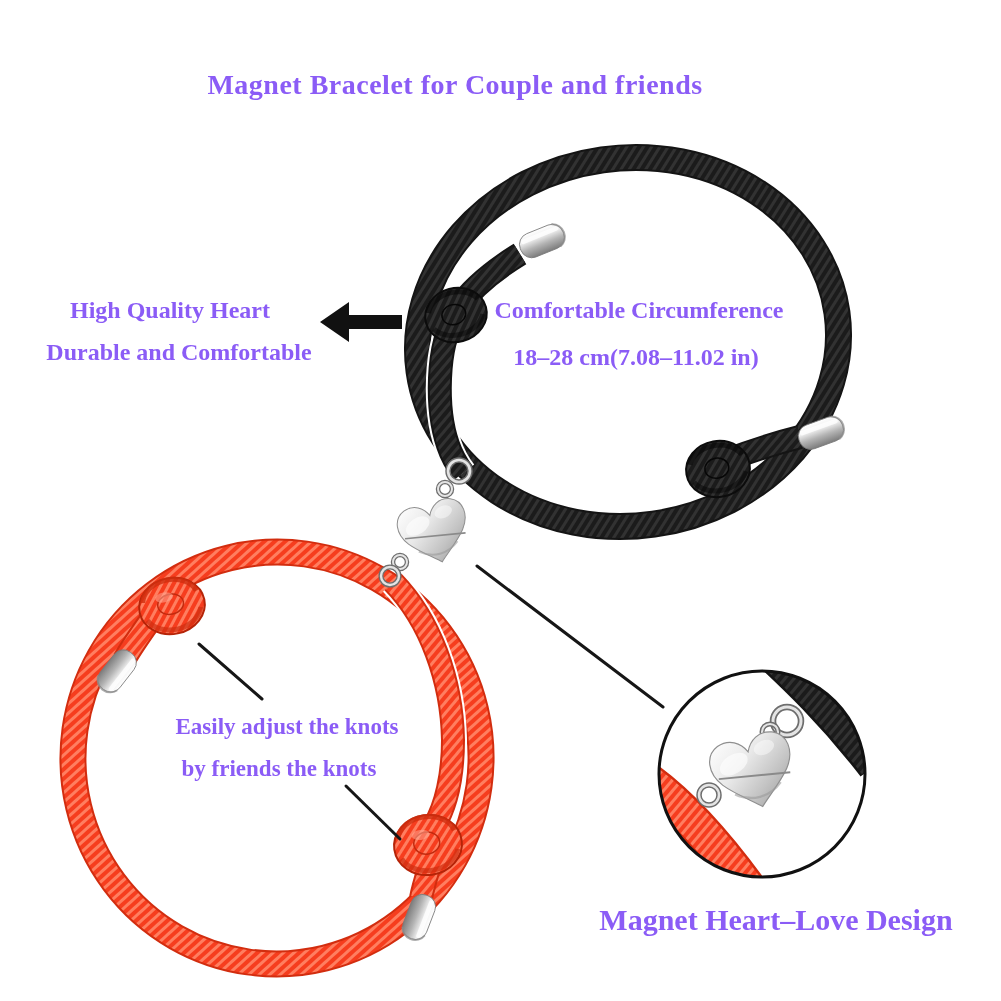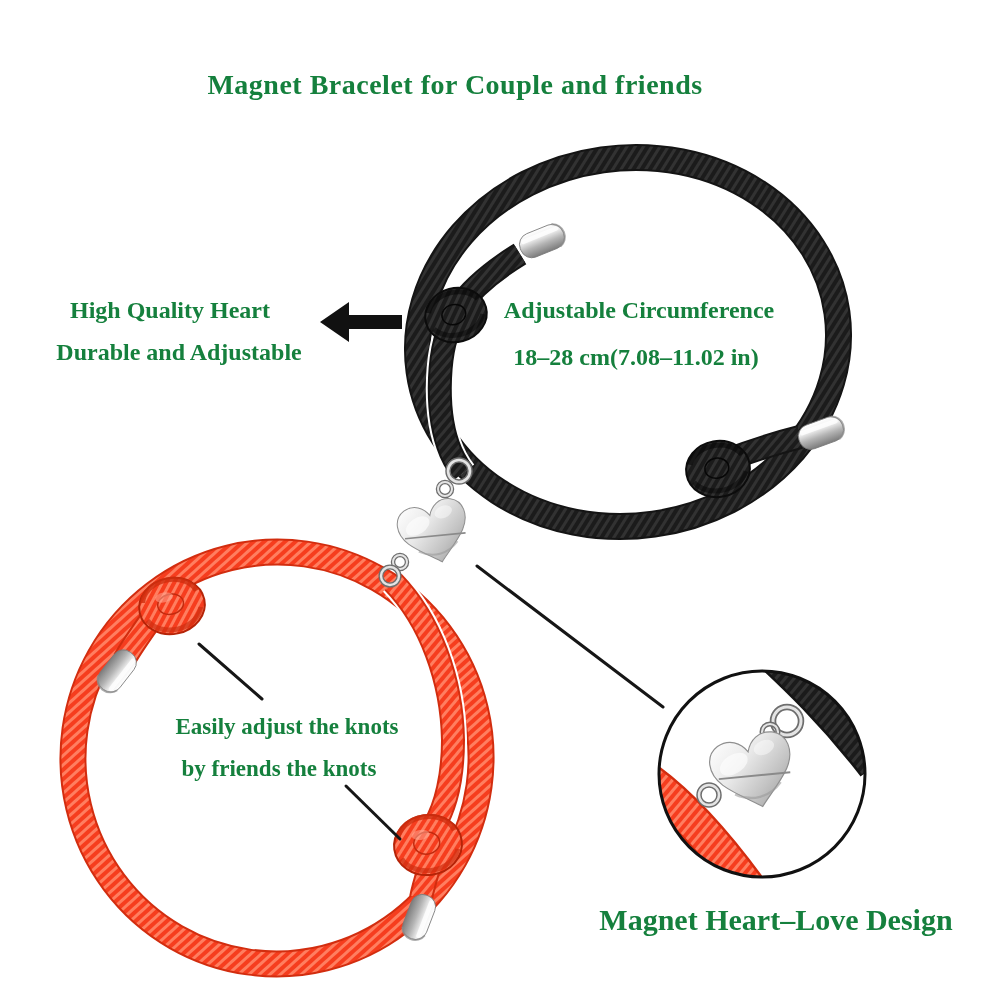--- a/index.html
+++ b/index.html
@@ -8,21 +8,21 @@
     width:1001px;height:1001px;
     background:#ffffff;
     overflow:hidden;
     font-family:"Liberation Serif", serif;
   }
   #art{position:absolute;left:0;top:0;width:1001px;height:1001px;}
   .txt{
     position:absolute;
     transform:translate(-50%,-50%);
     white-space:nowrap;
-    color:#15803d;
+    color:#8b5cf6;
     font-weight:700;
     text-align:center;
   }
   .title{font-size:28px;letter-spacing:.5px;}
   .callout{font-size:24px;}
   .callout-sm{font-size:23px;}
   .design{font-size:30px;}
 </style>
 </head>
 <body>
@@ -179,22 +179,22 @@
         <circle cx="709" cy="795" r="10" fill="none" stroke="#6e6e6e" stroke-width="5.5"></circle>
         <circle cx="709" cy="795" r="10" fill="none" stroke="#e4e4e4" stroke-width="2.5"></circle>
       </g>
       <circle cx="762" cy="774" r="103" fill="none" stroke="#111111" stroke-width="3"></circle>
     </g>
   </svg>
 
   <div class="txt title" style="left:455px; top:85px;">Magnet Bracelet for Couple and friends</div>
 
   <div class="txt callout" style="left:170px; top:310px;">High Quality Heart</div>
-  <div class="txt callout" style="left:179px; top:352px;">Durable and Adjustable</div>
-
-  <div class="txt callout" style="left:639px; top:310px;">Adjustable Circumference</div>
+  <div class="txt callout" style="left:179px; top:352px;">Durable and Comfortable</div>
+
+  <div class="txt callout" style="left:639px; top:310px;">Comfortable Circumference</div>
   <div class="txt callout" style="left:636px; top:357px;">18–28 cm(7.08–11.02 in)</div>
 
   <div class="txt callout-sm" style="left:287px; top:727px;">Easily adjust the knots</div>
   <div class="txt callout-sm" style="left:279px; top:769px;">by friends the knots</div>
 
   <div class="txt design" style="left:776px; top:920px;">Magnet Heart–Love Design</div>
 </div>
 
 </body></html>

